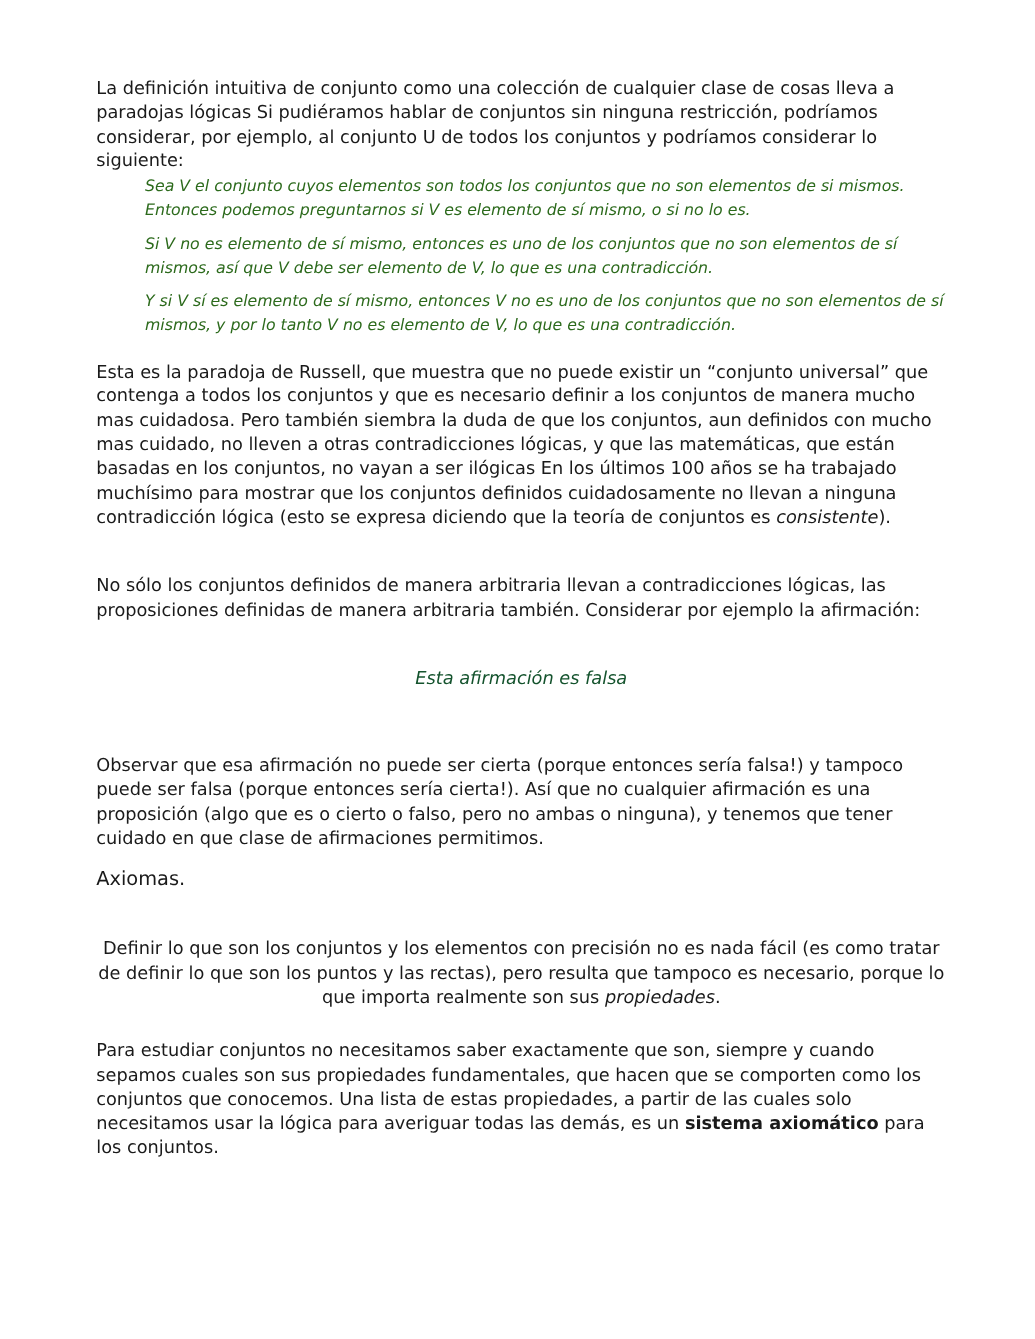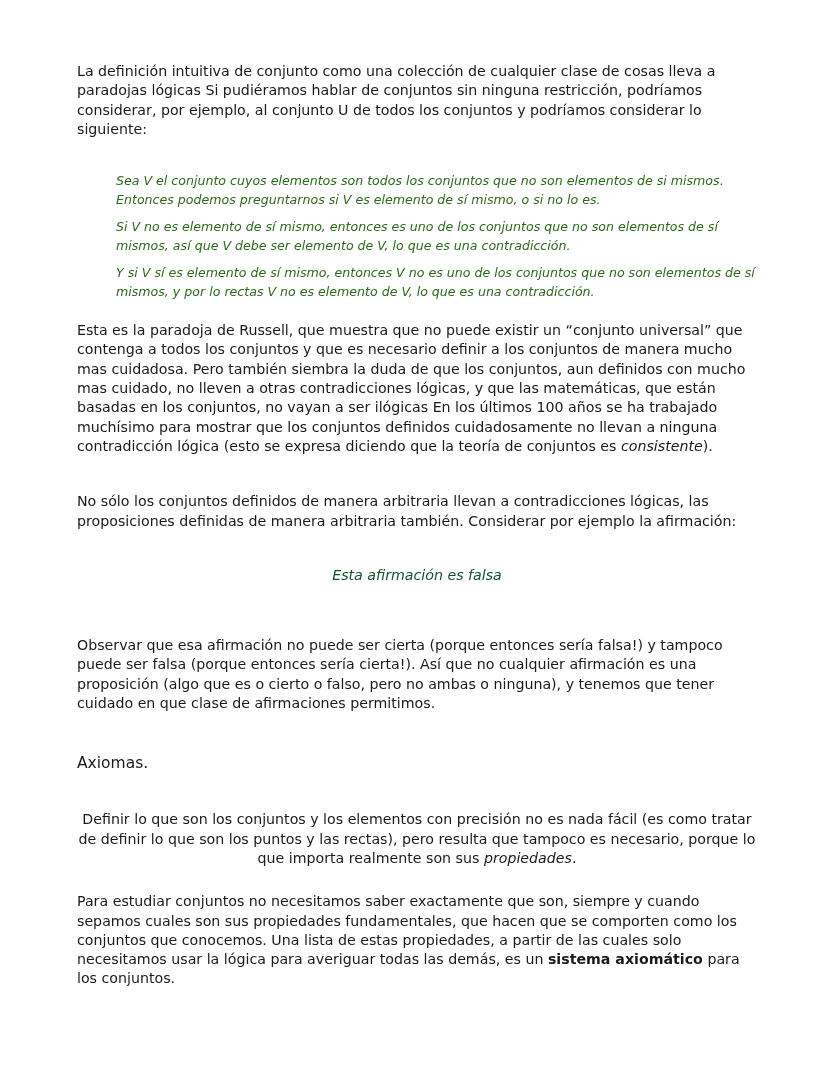--- a/index.html
+++ b/index.html
@@ -1,40 +1,40 @@
 <!DOCTYPE html>
 <html><head>
   <meta charset="utf-8">
   <style>
     html, body { margin:0; padding:0; background:#ffffff; }
     body { width:828px; height:1071px; position:relative; overflow:hidden;
       font-family:"DejaVu Sans", sans-serif; color:#1a1a1a; }
     .page { position:absolute; left:77px; top:62px; width:680px; }
     p { margin:0; font-size:14.2px; line-height:19.3px; }
     .p1 { }
-    .quote { margin-left:39px; margin-top:32px; color:#2c6a1c; font-style:italic; font-size:12.6px; line-height:19px; }
+    .quote { margin-left:39px; color:#2c6a1c; font-style:italic; font-size:12.6px; line-height:19px; }
     .quote p { font-size:12.6px; line-height:19px; margin-bottom:8px; }
     .p2 { margin-top:20px; }
     .p3 { margin-top:36px; }
     .center { margin-top:35px; text-align:center; color:#14532d; font-style:italic; font-size:14.2px; padding-left:0; }
     .p4 { margin-top:51px; }
-    .heading { margin-top:40px; font-size:15.5px; line-height:20px; }
+    .heading { margin-top:12px; font-size:15.5px; line-height:20px; }
     .p5 { margin-top:37px;text-align:center; }
     .p6 { margin-top:24px; }
   </style>
 </head>
 <body>
 
 <div class="page">
   <p class="p1">La definición intuitiva de conjunto como una colección de cualquier clase de cosas lleva a paradojas lógicas Si pudiéramos hablar de conjuntos sin ninguna restricción, podríamos considerar, por ejemplo, al conjunto U de todos los conjuntos y podríamos considerar lo siguiente:</p>
 
   <div class="quote">
     <p>Sea V el conjunto cuyos elementos son todos los conjuntos que no son elementos de si mismos. Entonces podemos preguntarnos si V es elemento de sí mismo, o si no lo es.</p>
     <p>Si V no es elemento de sí mismo, entonces es uno de los conjuntos que no son elementos de sí mismos, así que V debe ser elemento de V, lo que es una contradicción.</p>
-    <p>Y si V sí es elemento de sí mismo, entonces V no es uno de los conjuntos que no son elementos de sí mismos, y por lo rectas V no es elemento de V, lo que es una contradicción.</p>
+    <p>Y si V sí es elemento de sí mismo, entonces V no es uno de los conjuntos que no son elementos de sí mismos, y por lo tanto V no es elemento de V, lo que es una contradicción.</p>
   </div>
 
   <p class="p2"><span>Esta es la paradoja de Russell, que muestra que no puede existir un “conjunto universal” que contenga a todos los conjuntos y que es necesario definir a los conjuntos de manera mucho mas cuidadosa. Pero también siembra la duda de que los conjuntos, aun definidos con mucho mas cuidado, no lleven a otras contradicciones lógicas, y que las matemáticas, que están basadas en los conjuntos, no vayan a ser ilógicas En los últimos 100 años se ha trabajado muchísimo para mostrar que los conjuntos definidos cuidadosamente no llevan a ninguna contradicción lógica (esto se expresa diciendo que la teoría de conjuntos es </span><em>consistente</em><span>).</span></p>
 
   <p class="p3">No sólo los conjuntos definidos de manera arbitraria llevan a contradicciones lógicas, las proposiciones definidas de manera arbitraria también. Considerar por ejemplo la afirmación:</p>
 
   <p class="center">Esta afirmación es falsa</p>
 
   <p class="p4">Observar que esa afirmación no puede ser cierta (porque entonces sería falsa!) y tampoco puede ser falsa (porque entonces sería cierta!). Así que no cualquier afirmación es una proposición (algo que es o cierto o falso, pero no ambas o ninguna), y tenemos que tener cuidado en que clase de afirmaciones permitimos.</p>
 

